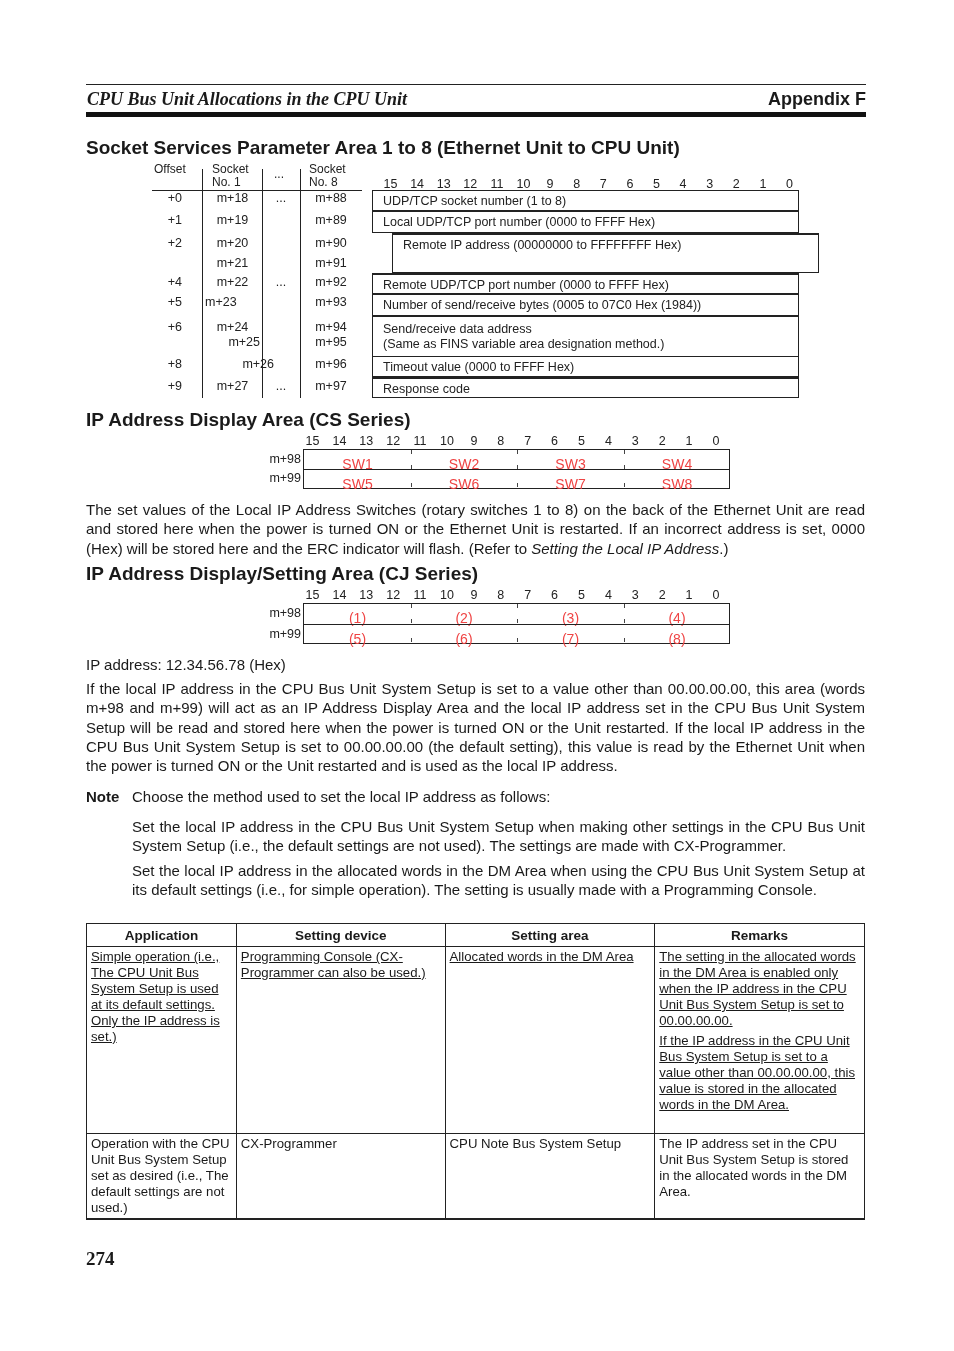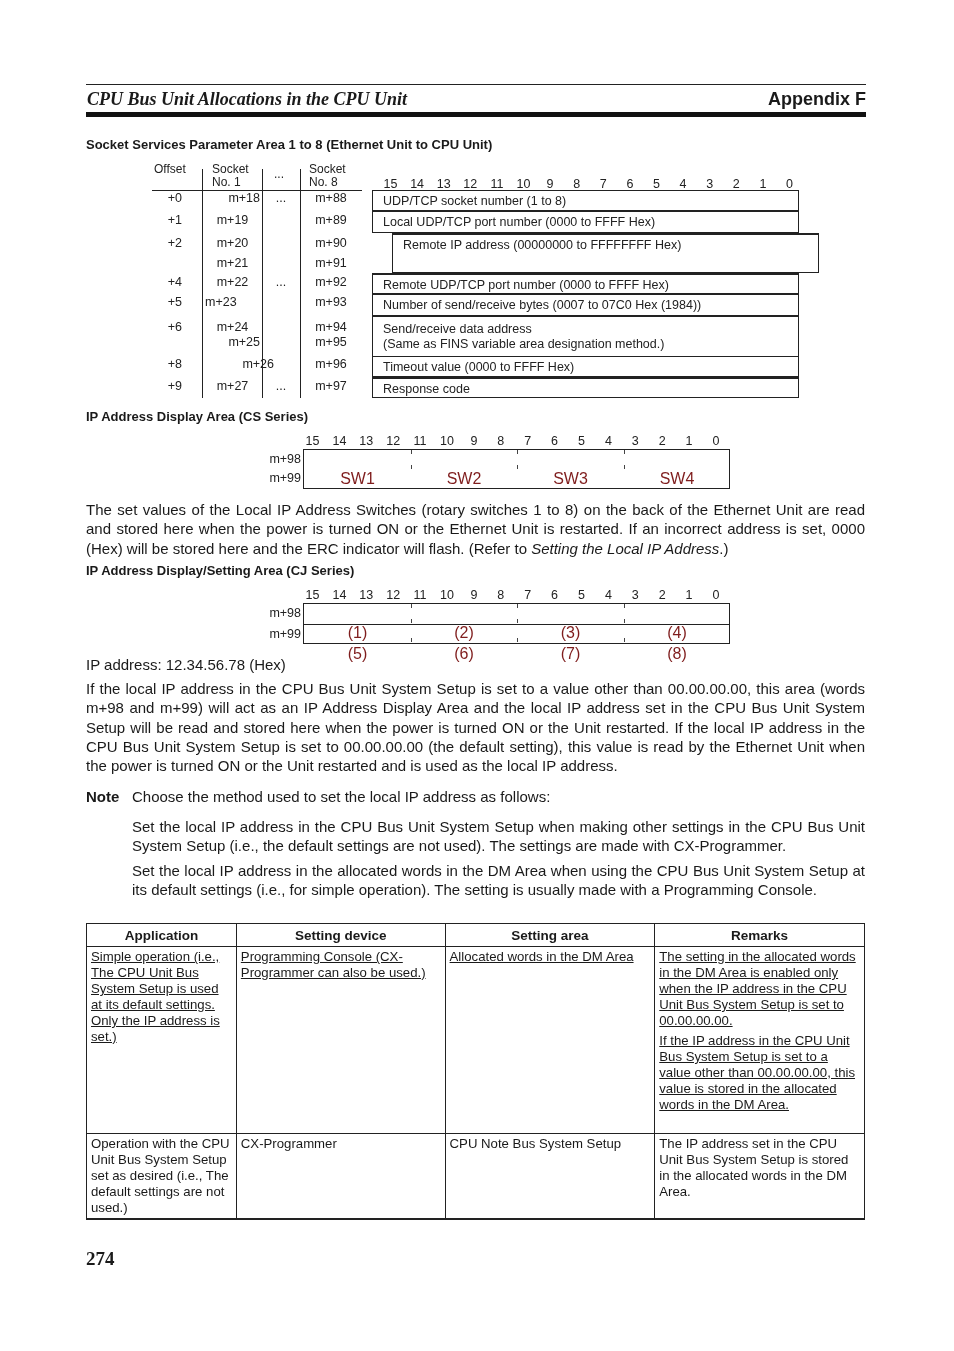--- a/index.html
+++ b/index.html
@@ -6,35 +6,35 @@
   body { width: 954px; height: 1351px; position: relative; overflow: hidden;
          font-family: "Liberation Sans", sans-serif; color: #1a1a1a; }
   .abs { position: absolute; }
 
   
   .hdr-rule-top { left: 86px; top: 84px; width: 780px; height: 1px; background: #222; }
   .hdr-title { left: 87px; top: 89px; font-family: "Liberation Serif", serif; font-style: italic; font-weight: bold; font-size: 18px; }
   .hdr-appendix { right: 88px; top: 89px; font-weight: bold; font-size: 18px; }
   .hdr-rule-bot { left: 86px; top: 112px; width: 780px; height: 5px; background: #111; }
 
-  .h3 { font-weight: bold; font-size: 13px; }
+  .h3 { font-weight: bold; font-size: 19px; }
 
   
   .st-head { font-size: 12px; color: #222; line-height: 13px; }
   .st-cell { font-size: 12.5px; color: #222; }
   .vline { width: 1px; background: #222; }
   .hline { height: 1px; background: #222; }
   .bitnum { font-size: 12.5px; color: #222; width: 27px; text-align: center; }
   .box { border: 1px solid #222; box-sizing: border-box; font-size: 12.5px; color: #222; padding: 3px 0 0 10px; line-height: 15px; }
   .box.thick { border-top: 2px solid #222; }
 
   
   .iptbl { border: 1px solid #222; box-sizing: border-box; }
   .iprow { position: absolute; left: 0; width: 100%; height: 19px; }
-  .ipcell { position: absolute; top: 20px; width: 107px; text-align: center; font-size: 16px; color: #7f1d1d; }
+  .ipcell { position: absolute; top: 6px; width: 107px; text-align: center; font-size: 14px; color: #ef4444; }
   .tick { position: absolute; width: 1px; height: 4px; background: #444; }
   .wlabel { font-size: 12.5px; color: #222; text-align: right; width: 40px; }
 
   .para { font-size: 15px; line-height: 19.3px; text-align: justify; color: #1a1a1a; }
   .para i { font-style: italic; }
 
   
   table.app { position: absolute; left: 86px; top: 923px; width: 779px; border-collapse: collapse; font-size: 13.2px; color: #1a1a1a; }
   table.app th { font-weight: bold; text-align: center; border: 1px solid #222; padding: 2px 4px; height: 18px; font-size: 13.5px; }
   table.app td { vertical-align: top; border-left: 1px solid #222; border-right: 1px solid #222; border-top: 1px solid #222; padding: 2px 4px; line-height: 16px; }
@@ -62,21 +62,21 @@
   <div class="abs st-head" style="left:309px; top:163px;">Socket</div>
   <div class="abs st-head" style="left:309px; top:176px;">No. 8</div>
 
   <div class="abs vline" style="left:202px; top:169px; height:229px;"></div>
   <div class="abs vline" style="left:262px; top:169px; height:229px;"></div>
   <div class="abs vline" style="left:300px; top:169px; height:229px;"></div>
   <div class="abs hline" style="left:152px; top:190px; width:210px;"></div>
 
   <div id="socket-rows">
       <div class="abs st-cell" style="left: 152px; top: 191px; width: 30px; text-align: right;">+0</div>
-      <div class="abs st-cell" style="left: 205px; top: 191px; width: 55px; text-align: right;">m+18</div>
+      <div class="abs st-cell" style="left: 205px; top: 191px; width: 55px; text-align: center;">m+18</div>
       <div class="abs st-cell" style="left: 264px; top: 191px; width: 34px; text-align: center;">...</div>
       <div class="abs st-cell" style="left: 302px; top: 191px; width: 58px; text-align: center;">m+88</div>
       <div class="abs st-cell" style="left: 152px; top: 213px; width: 30px; text-align: right;">+1</div>
       <div class="abs st-cell" style="left: 205px; top: 213px; width: 55px; text-align: center;">m+19</div>
       <div class="abs st-cell" style="left: 264px; top: 213px; width: 34px; text-align: center;"></div>
       <div class="abs st-cell" style="left: 302px; top: 213px; width: 58px; text-align: center;">m+89</div>
       <div class="abs st-cell" style="left: 152px; top: 236px; width: 30px; text-align: right;">+2</div>
       <div class="abs st-cell" style="left: 205px; top: 236px; width: 55px; text-align: center;">m+20</div>
       <div class="abs st-cell" style="left: 264px; top: 236px; width: 34px; text-align: center;"></div>
       <div class="abs st-cell" style="left: 302px; top: 236px; width: 58px; text-align: center;">m+90</div>
@@ -126,21 +126,21 @@
       <div class="abs bitnum" style="left: 696.2px; top: 177px;">3</div>
       <div class="abs bitnum" style="left: 722.8px; top: 177px;">2</div>
       <div class="abs bitnum" style="left: 749.4px; top: 177px;">1</div>
       <div class="abs bitnum" style="left: 776px; top: 177px;">0</div>
     </div>
 
   <div class="abs box" style="left:372px; top:190px; width:427px; height:21px;"><span>UDP/TCP socket number (1 to 8)</span></div>
   <div class="abs box" style="left:372px; top:211px; width:427px; height:22px;"><span>Local UDP/TCP port number (0000 to FFFF Hex)</span></div>
   <div class="abs box thick" style="left:372px; top:233px; width:427px; height:40px;margin-left:20px;"><span>Remote IP address (00000000 to FFFFFFFF Hex)</span></div>
   <div class="abs box thick" style="left:372px; top:273px; width:427px; height:21px;"><span>Remote UDP/TCP port number (0000 to FFFF Hex)</span></div>
-  <div class="abs box" style="left:372px; top:294px; width:427px; height:22px;"><span>Number of send/receive bytes (0007 to 07C0 Hex (1984))</span></div>
+  <div class="abs box" style="left:372px; top:294px; width:427px; height:22px;"><span>Number of send/receive bytes (0005 to 07C0 Hex (1984))</span></div>
   <div class="abs box" style="left:372px; top:316px; width:427px; height:41px; padding-top:5px;"><span>Send/receive data address</span><br><span>(Same as FINS variable area designation method.)</span></div>
   <div class="abs box" style="left:372px; top:356px; width:427px; height:21px;"><span>Timeout value (0000 to FFFF Hex)</span></div>
   <div class="abs box thick" style="left:372px; top:377px; width:427px; height:21px;"><span>Response code</span></div>
 </div>
 
 <div class="abs h3" style="left:86px; top:409px;">IP Address Display Area (CS Series)</div>
 <div id="cs-bits">
     <div class="abs bitnum" style="left: 299px; top: 434px;">15</div>
     <div class="abs bitnum" style="left: 325.9px; top: 434px;">14</div>
     <div class="abs bitnum" style="left: 352.8px; top: 434px;">13</div>
@@ -165,20 +165,29 @@
       <div class="ipcell" style="left: 0px;">SW1</div>
       <div class="ipcell" style="left: 106.5px;">SW2</div>
       <div class="tick" style="left: 106.5px; top: 0px;"></div>
       <div class="tick" style="left: 106.5px; top: 15px;"></div>
       <div class="ipcell" style="left: 213px;">SW3</div>
       <div class="tick" style="left: 213px; top: 0px;"></div>
       <div class="tick" style="left: 213px; top: 15px;"></div>
       <div class="ipcell" style="left: 319.5px;">SW4</div>
       <div class="tick" style="left: 319.5px; top: 0px;"></div>
       <div class="tick" style="left: 319.5px; top: 15px;"></div>
+    </div>
+    <div class="iprow" style="top: 19px; border-top: 1px solid rgb(34, 34, 34);">
+      <div class="ipcell" style="left: 0px;">SW5</div>
+      <div class="ipcell" style="left: 106.5px;">SW6</div>
+      <div class="tick" style="left: 106.5px; top: 13px;"></div>
+      <div class="ipcell" style="left: 213px;">SW7</div>
+      <div class="tick" style="left: 213px; top: 13px;"></div>
+      <div class="ipcell" style="left: 319.5px;">SW8</div>
+      <div class="tick" style="left: 319.5px; top: 13px;"></div>
     </div>
   </div>
 
 <div class="abs para" style="left:86px; top:500px; width:779px;"><span>The set values of the Local IP Address Switches (rotary switches 1 to 8) on the back of the Ethernet Unit are read and stored here when the power is turned ON or the Ethernet Unit is restarted. If an incorrect address is set, 0000 (Hex) will be stored here and the ERC indicator will flash. (Refer to </span><i>Setting the Local IP Address</i><span>.)</span></div>
 
 <div class="abs h3" style="left:86px; top:563px;">IP Address Display/Setting Area (CJ Series)</div>
 <div id="cj-bits">
     <div class="abs bitnum" style="left: 299px; top: 588px;">15</div>
     <div class="abs bitnum" style="left: 325.9px; top: 588px;">14</div>
     <div class="abs bitnum" style="left: 352.8px; top: 588px;">13</div>

